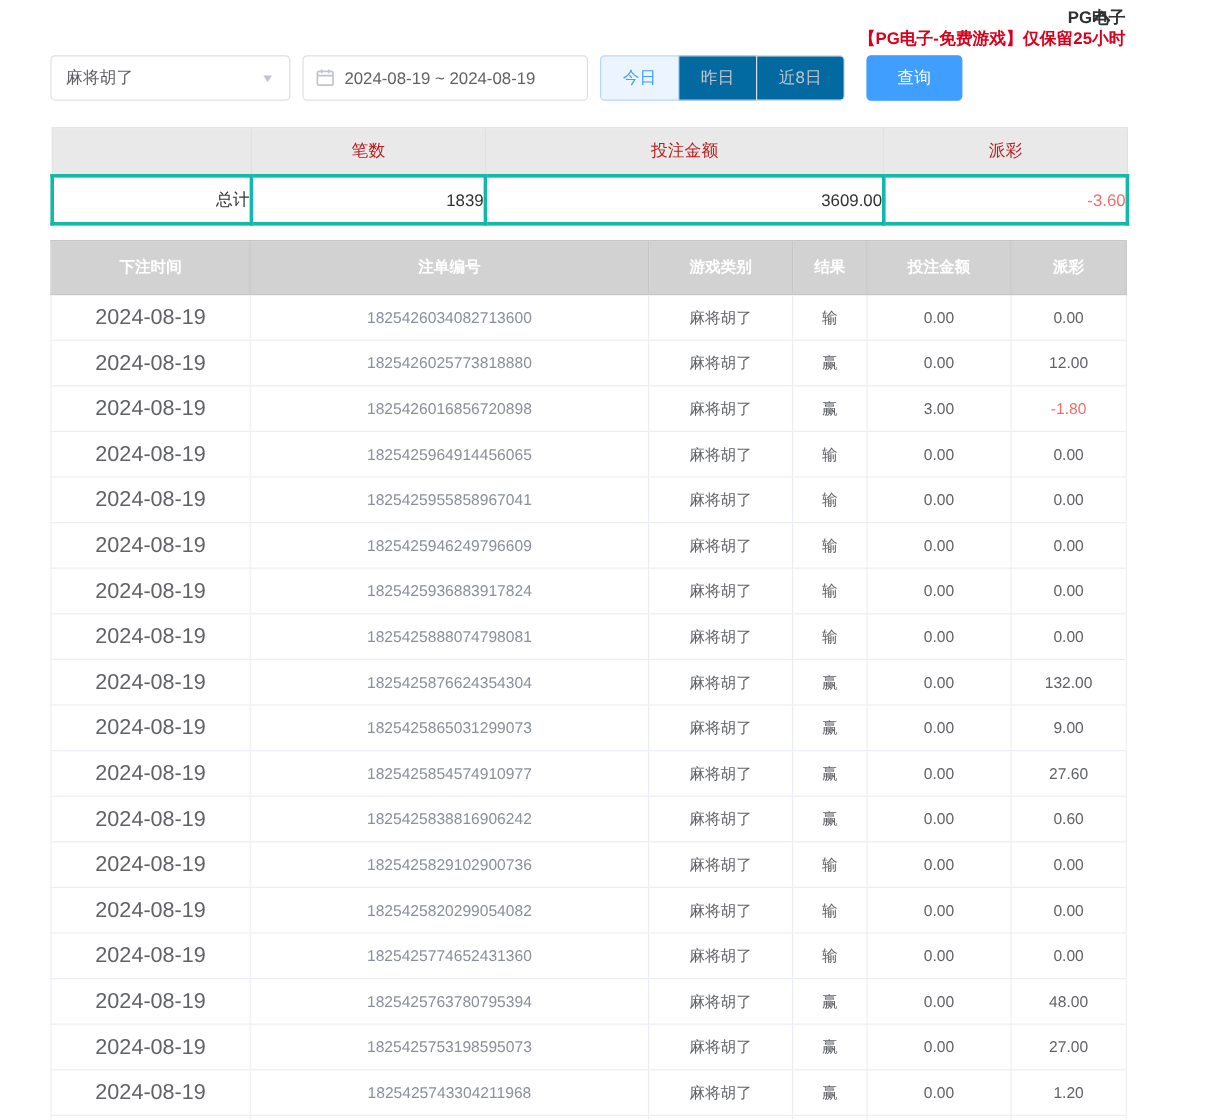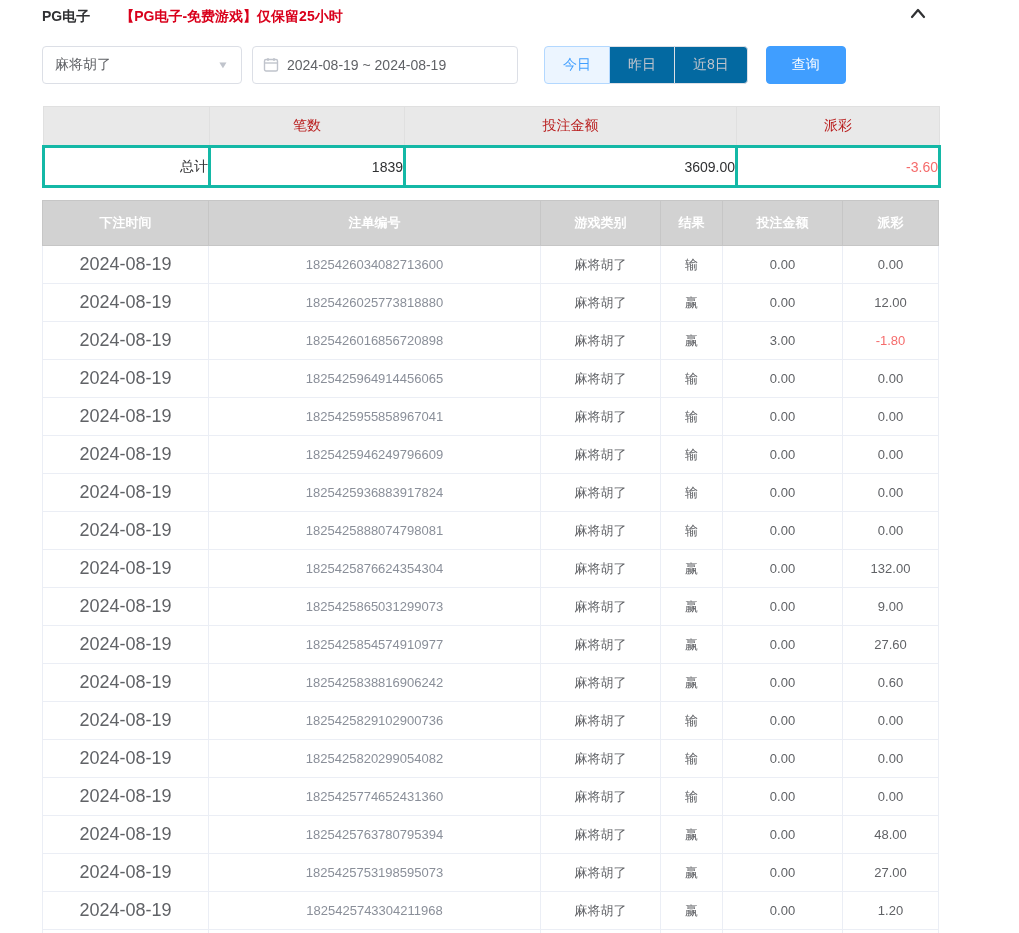--- a/index.html
+++ b/index.html
@@ -2,37 +2,37 @@
 <html><head>
 <meta charset="utf-8">
 <style>
   * { margin: 0; padding: 0; box-sizing: border-box; }
   html, body { width: 1019px; height: 933px; overflow: hidden; background: #fff;
     font-family: "Liberation Sans", "DejaVu Sans", sans-serif; }
   .page { position: relative; width: 1019px; height: 933px; }
   .content { margin-left: 42px; width: 896px; }
 
   
-  .top-bar { display: flex; align-items: center; padding-top: 6px; height: 28px; }
+  .top-bar { display: flex; align-items: flex-end; padding-top: 6px; height: 28px; flex-direction: column; }
   .app-title { font-size: 14px; font-weight: 700; color: #303133; }
   .notice { font-size: 14px; font-weight: 700; color: #d9001b; margin-left: 30px; }
   .collapse-btn { position: absolute; right: 88px; top: 2px; width: 26px; height: 26px;
     border: none; background: transparent; cursor: pointer; }
 
   
   .filters { display: flex; align-items: center; margin-top: 18px; height: 38px; }
   .select-box { width: 200px; height: 38px; border: 1px solid #dcdfe6; border-radius: 4px;
     display: flex; align-items: center; justify-content: space-between; padding: 0 12px;
     font-size: 14px; color: #606266; background: #fff; cursor: pointer; }
   .select-caret { color: #c0c4cc; font-size: 12px; transform: scaleY(0.8); }
-  .date-box { margin-left: 10px; width: 266px; height: 38px; border: 1px solid #dcdfe6;
+  .date-box { margin-left: 10px; width: 238px; height: 38px; border: 1px solid #dcdfe6;
     border-radius: 4px; display: flex; align-items: center; padding: 0 10px; background: #fff;
     font-size: 14px; color: #606266; cursor: pointer; }
   .cal-icon { margin-right: 8px; display: inline-flex; }
-  .quick-group { display: flex; margin-left: 26px; justify-content: center; }
+  .quick-group { display: flex; margin-left: 10px; justify-content: center; }
   .qbtn { height: 38px; padding: 0 18px; font-size: 14px; background: #0369a1;
     border: 1px solid #dcdfe6; color: #c0c4cc; cursor: pointer; margin-left: -1px; }
   .qbtn:first-child { border-radius: 4px 0 0 4px; margin-left: 0; }
   .qbtn:last-child { border-radius: 0 4px 4px 0; }
   .qbtn.active { background: #ecf5ff; border-color: #b3d8ff; color: #409eff; position: relative; z-index: 1; }
   .search-btn { margin-left: 18px; height: 38px; padding: 0 25px; background: #409eff;
     border: 1px solid #409eff; border-radius: 4px; color: #fff; font-size: 14px; cursor: pointer; }
 
   
   table { border-collapse: collapse; width: 896px; table-layout: fixed; }

